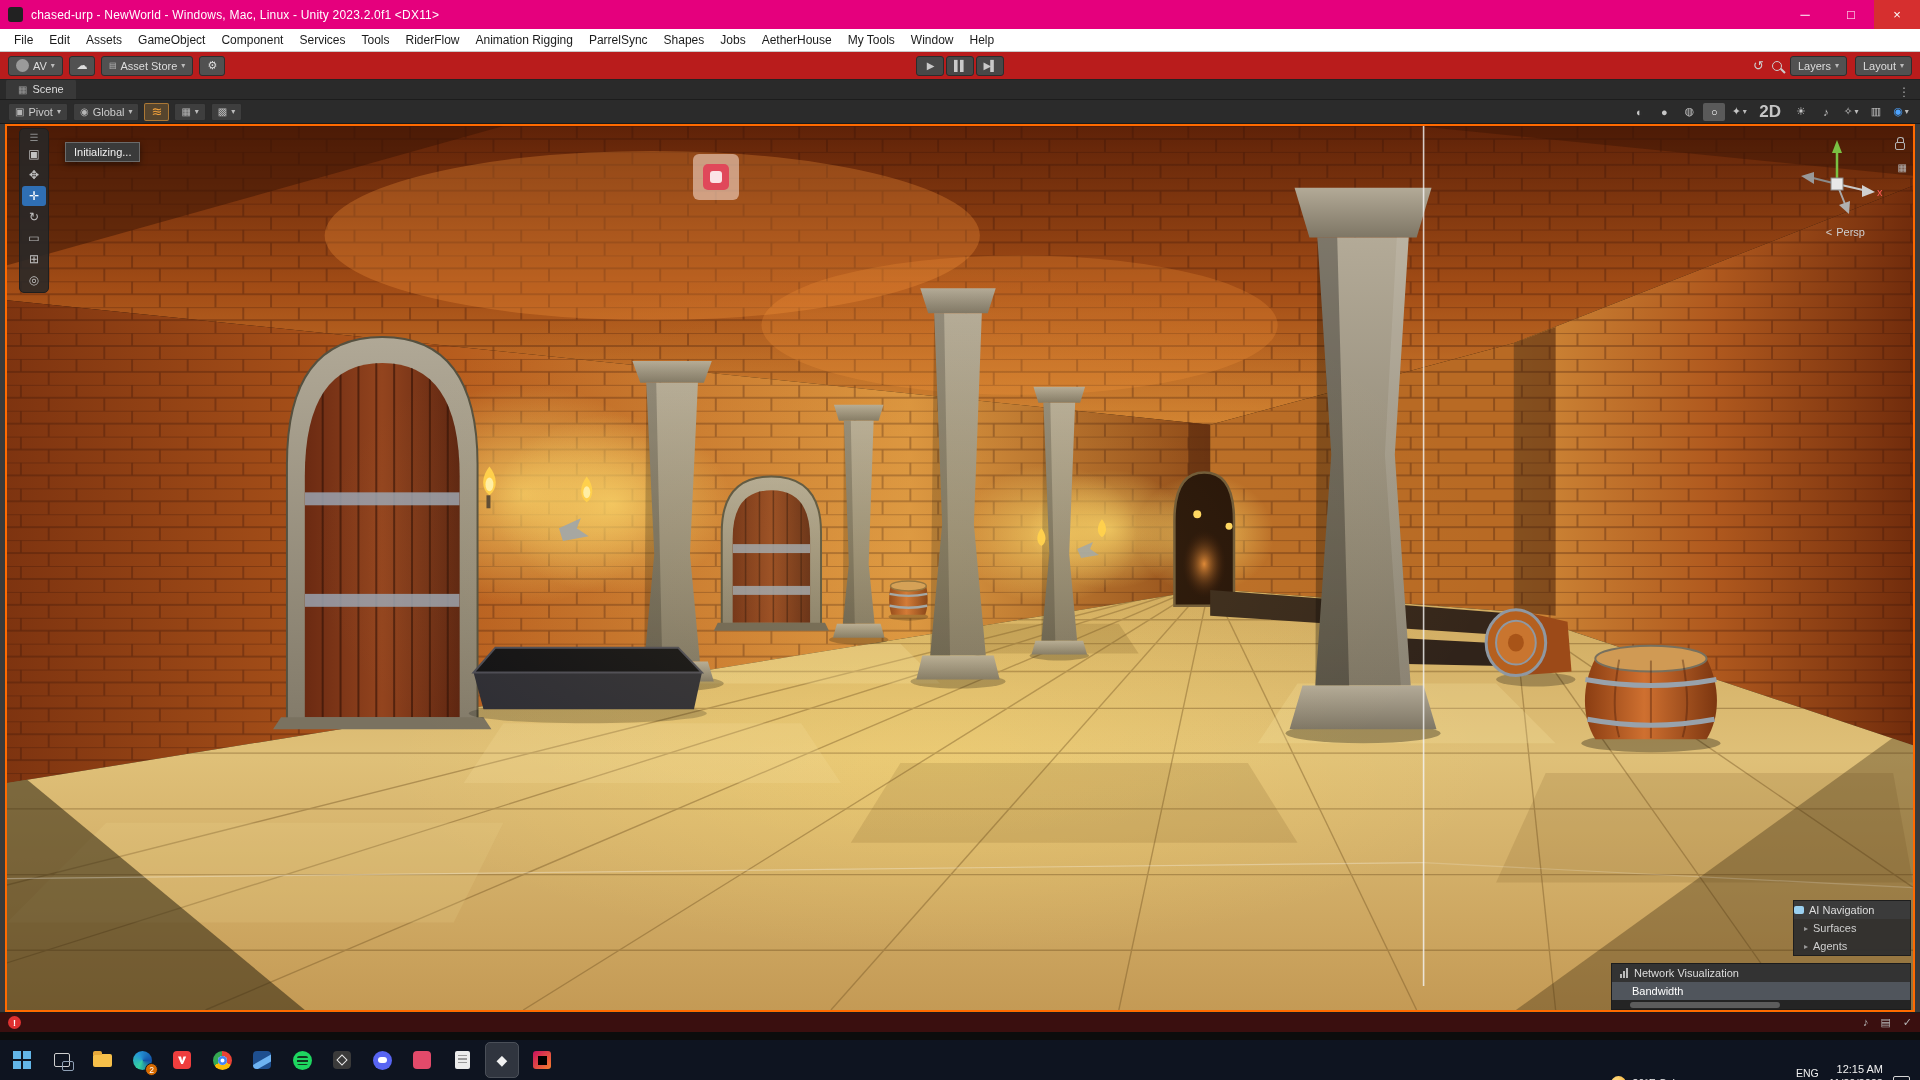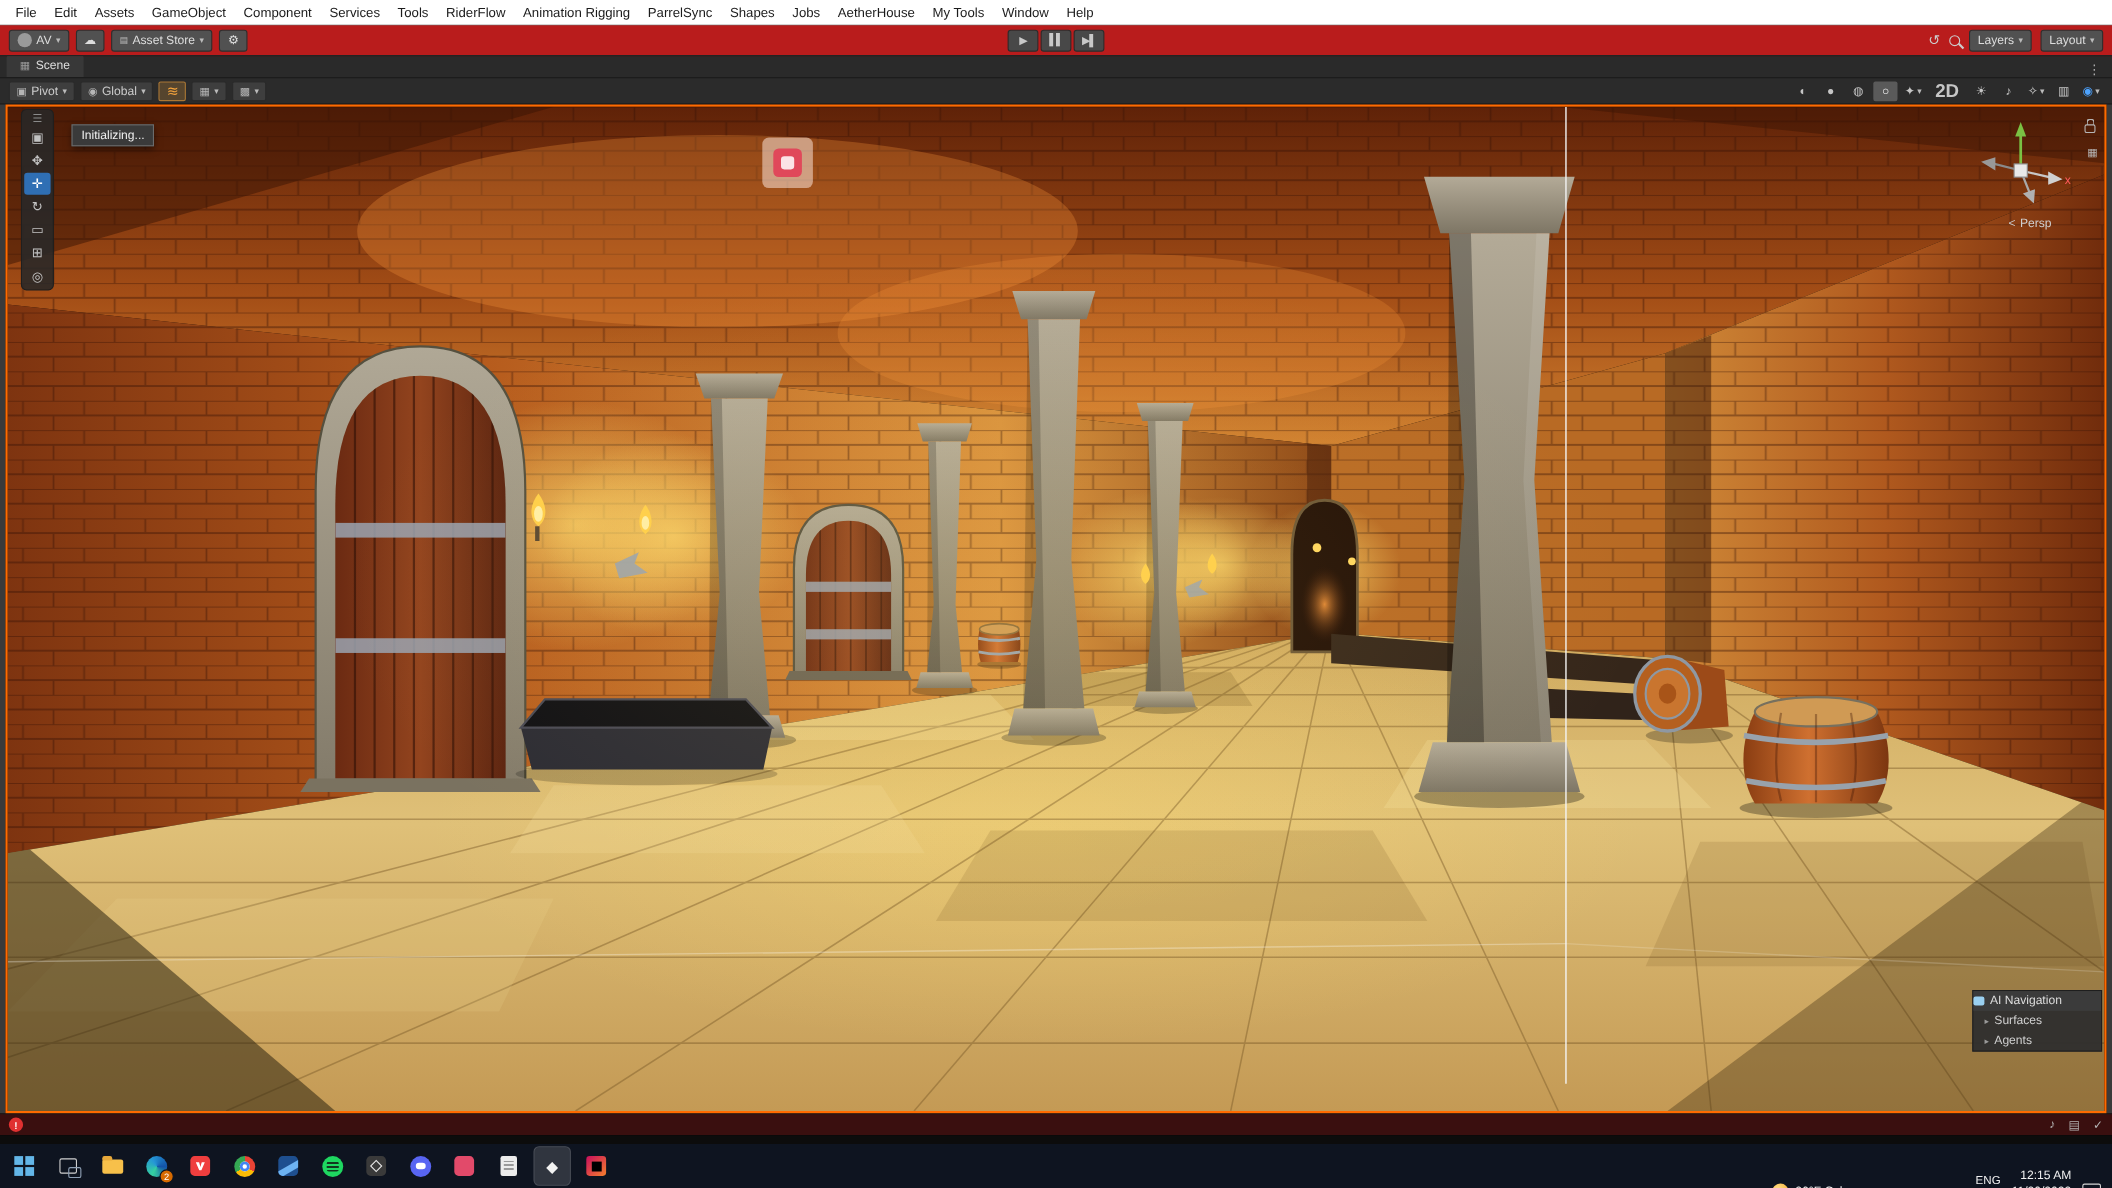--- a/index.html
+++ b/index.html
@@ -140,20 +140,29 @@
   .clock { font-size:11px; line-height:1.25; text-align:right; color:#f0f0f0; }
   .notif { width:17px; height:15px; border:1.4px solid #d5d5d5; border-radius:2px; position:relative; }
   .notif::after { content:''; position:absolute; left:2px; top:3px; width:9px; height:1.6px; background:#d5d5d5; box-shadow:0 3px 0 #d5d5d5; }
   .note { font-size:12px; color:#d5d5d5; }
 </style>
 </head>
 <body>
 
 <div class="screen">
 
+  <div class="titlebar">
+    <span class="app-icon"></span>
+    <span class="tb-title">chased-urp - NewWorld - Windows, Mac, Linux - Unity 2023.2.0f1 &lt;DX11&gt;</span>
+    <div class="win-controls">
+      <span class="win-btn">─</span>
+      <span class="win-btn">□</span>
+      <span class="win-btn close">×</span>
+    </div>
+  </div>
 
   <div class="menubar">
     <span class="menu-item">File</span>
     <span class="menu-item">Edit</span>
     <span class="menu-item">Assets</span>
     <span class="menu-item">GameObject</span>
     <span class="menu-item">Component</span>
     <span class="menu-item">Services</span>
     <span class="menu-item">Tools</span>
     <span class="menu-item">RiderFlow</span>
@@ -582,20 +591,37 @@
       <div class="row">
         <span class="tri">▸</span>
         <span>Surfaces</span>
       </div>
       <div class="row">
         <span class="tri">▸</span>
         <span>Agents</span>
       </div>
     </div>
 
+    <div class="netpanel">
+      <div class="net-title">
+        <span class="nicon">
+              <i style="height:4px"></i>
+              <i style="height:7px"></i>
+              <i style="height:10px"></i>
+            </span>
+        <span>Network Visualization</span>
+      </div>
+      <div class="net-sel">
+        <span class="nicon"></span>
+        <span>Bandwidth</span>
+      </div>
+      <div class="scrollx">
+        <span class="thumb"></span>
+      </div>
+    </div>
 
   </div>
   </div>
 
   <div class="errorbar">
     <span class="err-ico">!</span>
     <span class="err-right">
       <span>♪</span>
       <span>▤</span>
       <span>✓</span>

